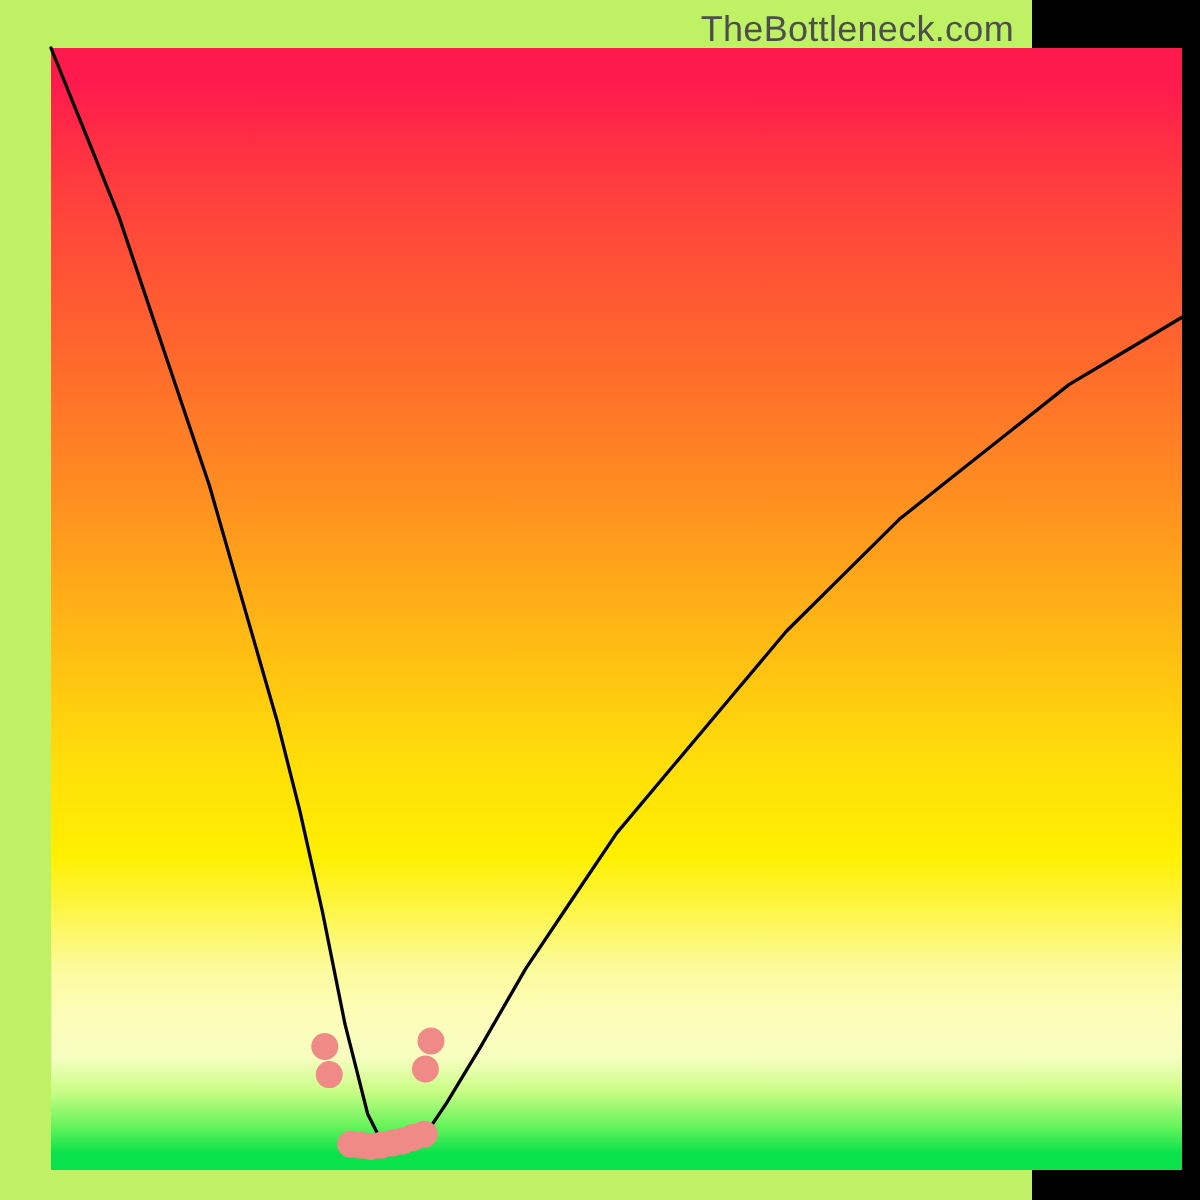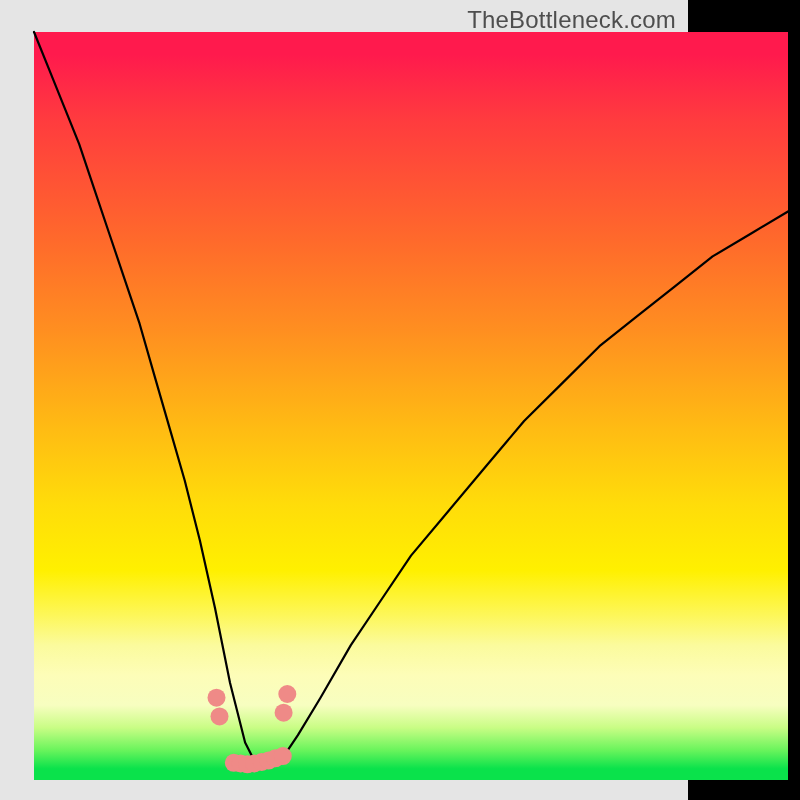--- a/index.html
+++ b/index.html
@@ -8,21 +8,21 @@
     width: 800px;
     height: 800px;
     background: #000;
     overflow: hidden;
     font-family: Arial, Helvetica, sans-serif;
   }
   .frame {
     position: absolute;
     left: 0; top: 0;
     width: 688px; height: 800px;
-    background: #e5e5e5;
+    background: #bef264;
   }
   .plot {
     position: absolute;
     left: 34px;
     top: 32px;
     width: 754px;
     height: 748px;
     
     background: linear-gradient(to bottom,
       #ff1a4d 0%,

